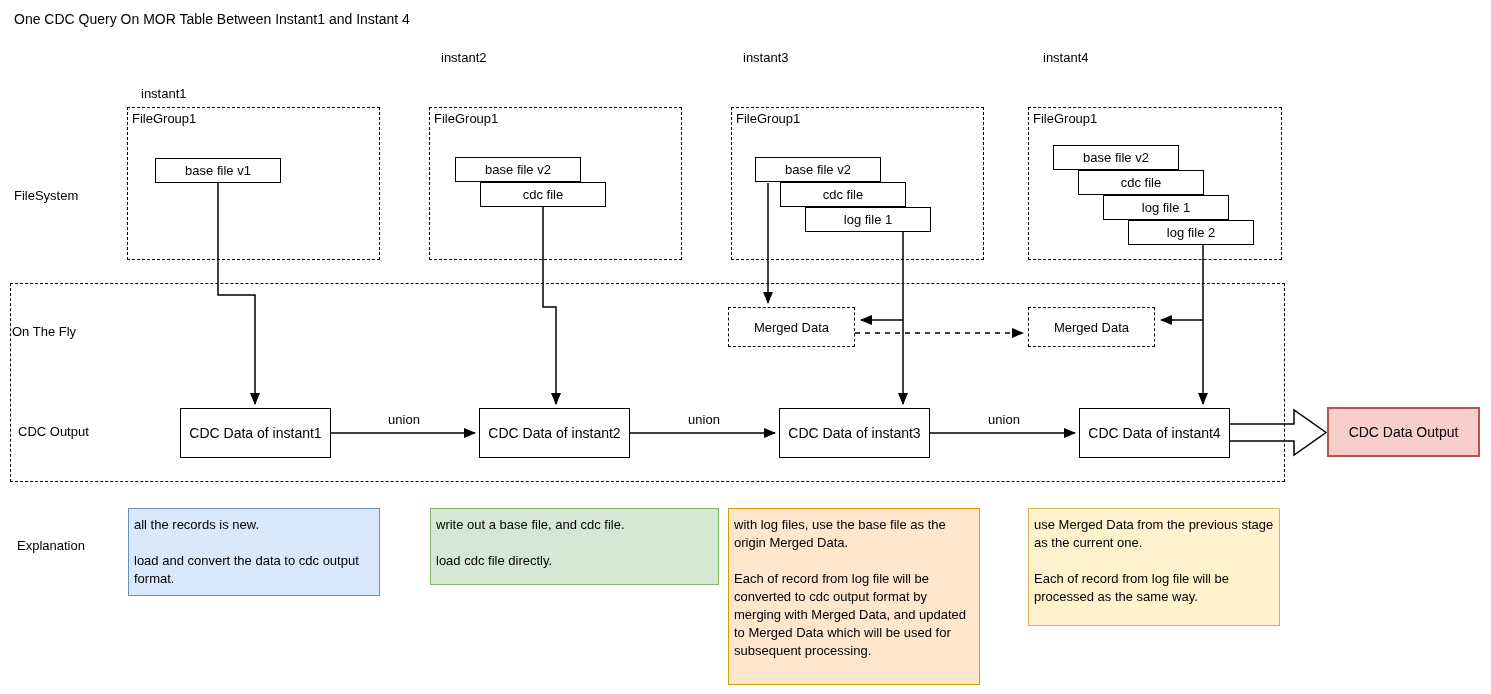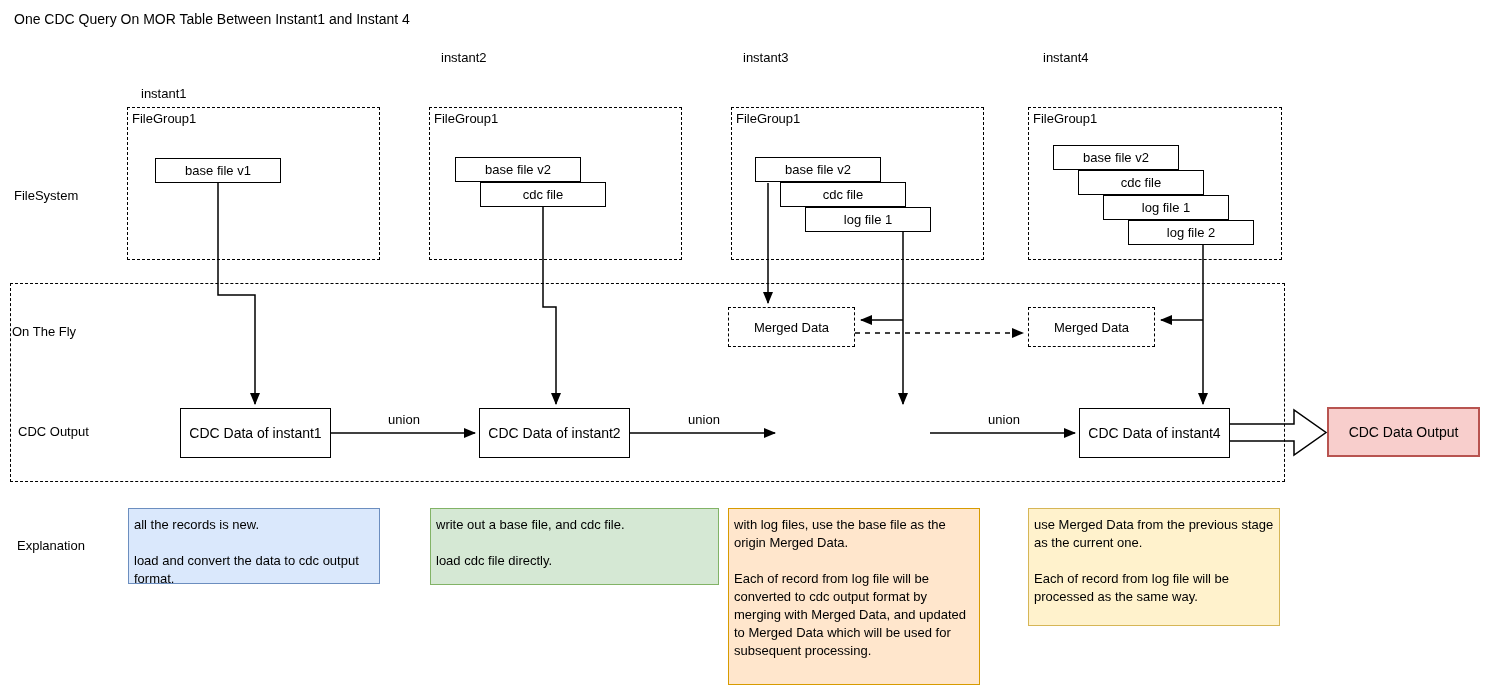--- a/index.html
+++ b/index.html
@@ -71,29 +71,30 @@
   <div class="abs filebox" style="left:1053px;top:145px;">base file v2</div>
   <div class="abs filebox" style="left:1078px;top:170px;">cdc file</div>
   <div class="abs filebox" style="left:1103px;top:195px;">log file 1</div>
   <div class="abs filebox" style="left:1128px;top:220px;">log file 2</div>
 
   <div class="abs mergedbox" style="left:728px;top:307px;">Merged Data</div>
   <div class="abs mergedbox" style="left:1028px;top:307px;">Merged Data</div>
 
   <div class="abs cdcbox" style="left:180px;top:408px;">CDC Data of instant1</div>
   <div class="abs cdcbox" style="left:479px;top:408px;">CDC Data of instant2</div>
+  <div class="abs cdcbox" style="left:779px;top:408px;">CDC Data of instant3</div>
   <div class="abs cdcbox" style="left:1079px;top:408px;">CDC Data of instant4</div>
 
   <div class="abs union" style="left:374px;top:412px;">union</div>
   <div class="abs union" style="left:674px;top:412px;">union</div>
   <div class="abs union" style="left:974px;top:412px;">union</div>
 
   <div class="abs outputbox" style="left: 1327px; top: 407px; background-color: rgb(248, 206, 204); border-color: rgb(184, 84, 80); text-align: center;">CDC Data Output</div>
 
-  <div class="abs expl" style="left: 128px; top: 508px; width: 252px; height: 76px; background-color: rgb(218, 232, 252); border-color: rgb(108, 142, 191);">all the records is new.
+  <div class="abs expl" style="left: 128px; top: 508px; width: 252px; height: 88px; background-color: rgb(218, 232, 252); border-color: rgb(108, 142, 191);">all the records is new.
 
 load and convert the data to cdc output format.</div>
   <div class="abs expl" style="left: 430px; top: 508px; width: 289px; height: 77px; background-color: rgb(213, 232, 212); border-color: rgb(130, 179, 102);">write out a base file, and cdc file.
 
 load cdc file directly.</div>
   <div class="abs expl" style="left: 728px; top: 508px; width: 252px; height: 177px; background-color: rgb(255, 230, 204); border-color: rgb(215, 155, 0);">with log files, use the base file as the origin Merged Data.
 
 Each of record from log file will be converted to cdc output format by merging with Merged Data, and updated to Merged Data which will be used for subsequent processing.</div>
   <div class="abs expl" style="left: 1028px; top: 508px; width: 252px; height: 118px; background-color: rgb(255, 242, 204); border-color: rgb(214, 182, 86);">use Merged Data from the previous stage as the current one.
 

